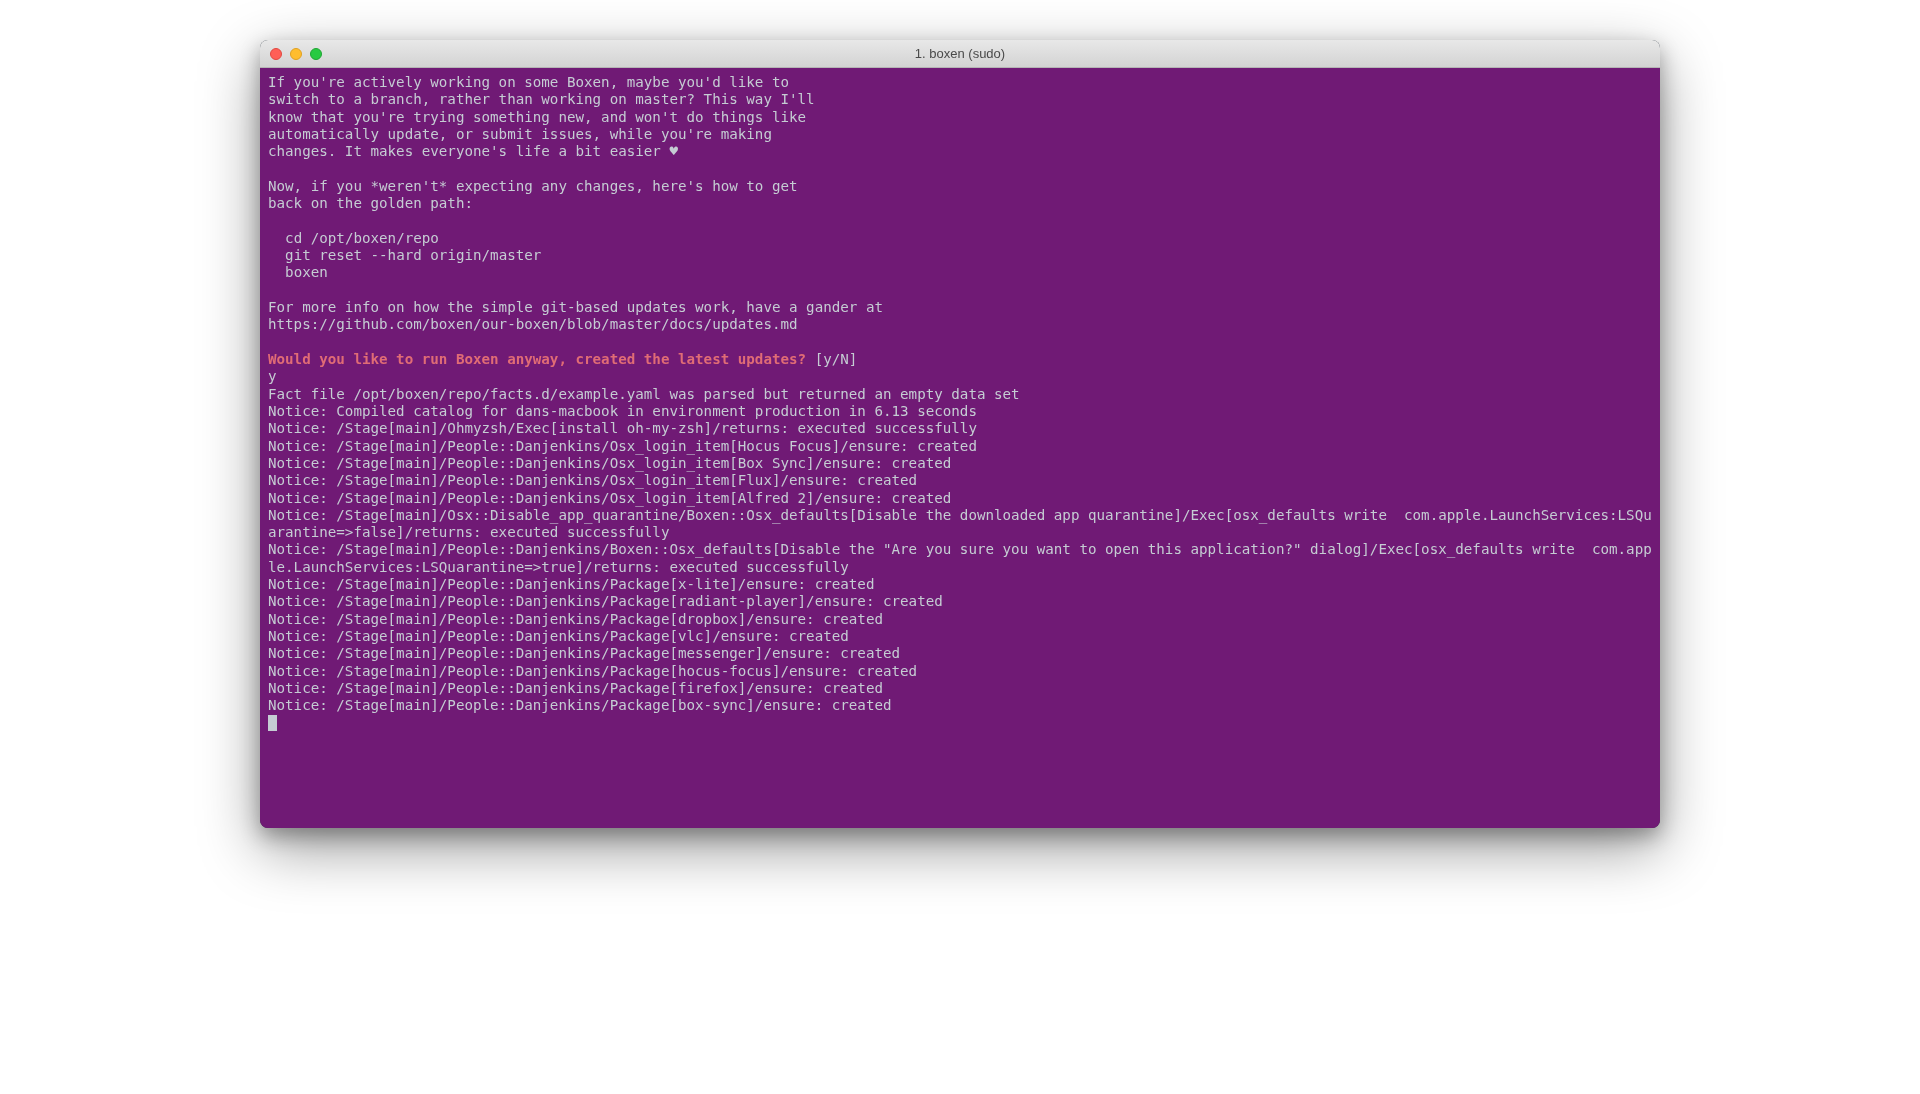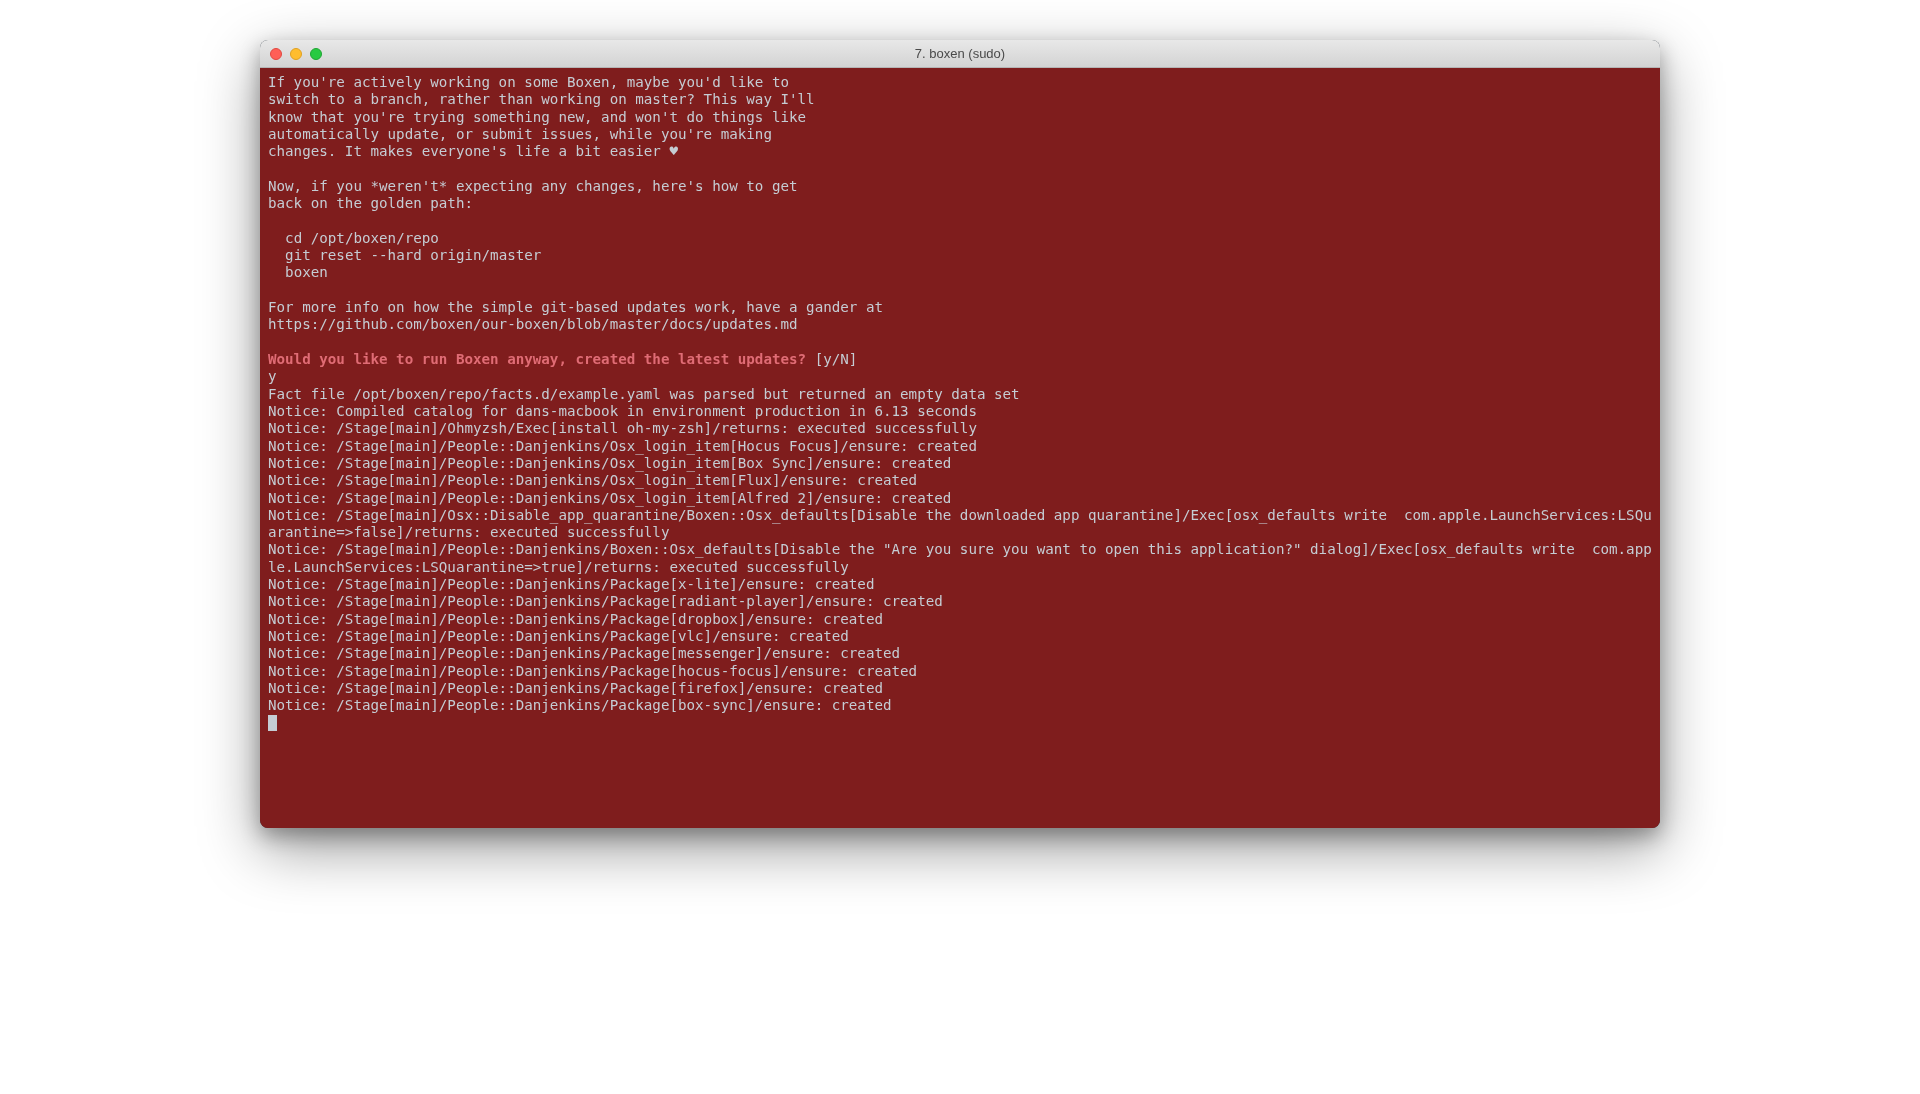--- a/index.html
+++ b/index.html
@@ -49,21 +49,21 @@
     .title {
       position: absolute;
       left: 50%;
       transform: translateX(-50%);
       font-family: -apple-system, "Helvetica Neue", Arial, sans-serif;
       font-size: 13px;
       color: #4a4a4a;
       font-weight: 400;
     }
     .terminal {
-      background: #7f1d1d;
+      background: #701a75;
       color: #c5ccd3;
       padding: 6px 8px 70px 8px;
       font-size: 14.2px;
       line-height: 1.22;
       white-space: pre-wrap;
       word-break: break-all;
       min-height: 760px;
     }
     .prompt-red {
       color: #e06c75;
@@ -80,21 +80,21 @@
 </head>
 <body>
 
 <div class="window">
   <div class="titlebar">
     <div class="traffic-lights">
       <div class="traffic-light tl-close"></div>
       <div class="traffic-light tl-min"></div>
       <div class="traffic-light tl-max"></div>
     </div>
-    <div class="title">7. boxen (sudo)</div>
+    <div class="title">1. boxen (sudo)</div>
   </div>
   <div class="terminal" id="terminal-content">If you're actively working on some Boxen, maybe you'd like to
 switch to a branch, rather than working on master? This way I'll
 know that you're trying something new, and won't do things like
 automatically update, or submit issues, while you're making
 changes. It makes everyone's life a bit easier ♥
 
 Now, if you *weren't* expecting any changes, here's how to get
 back on the golden path:
 

